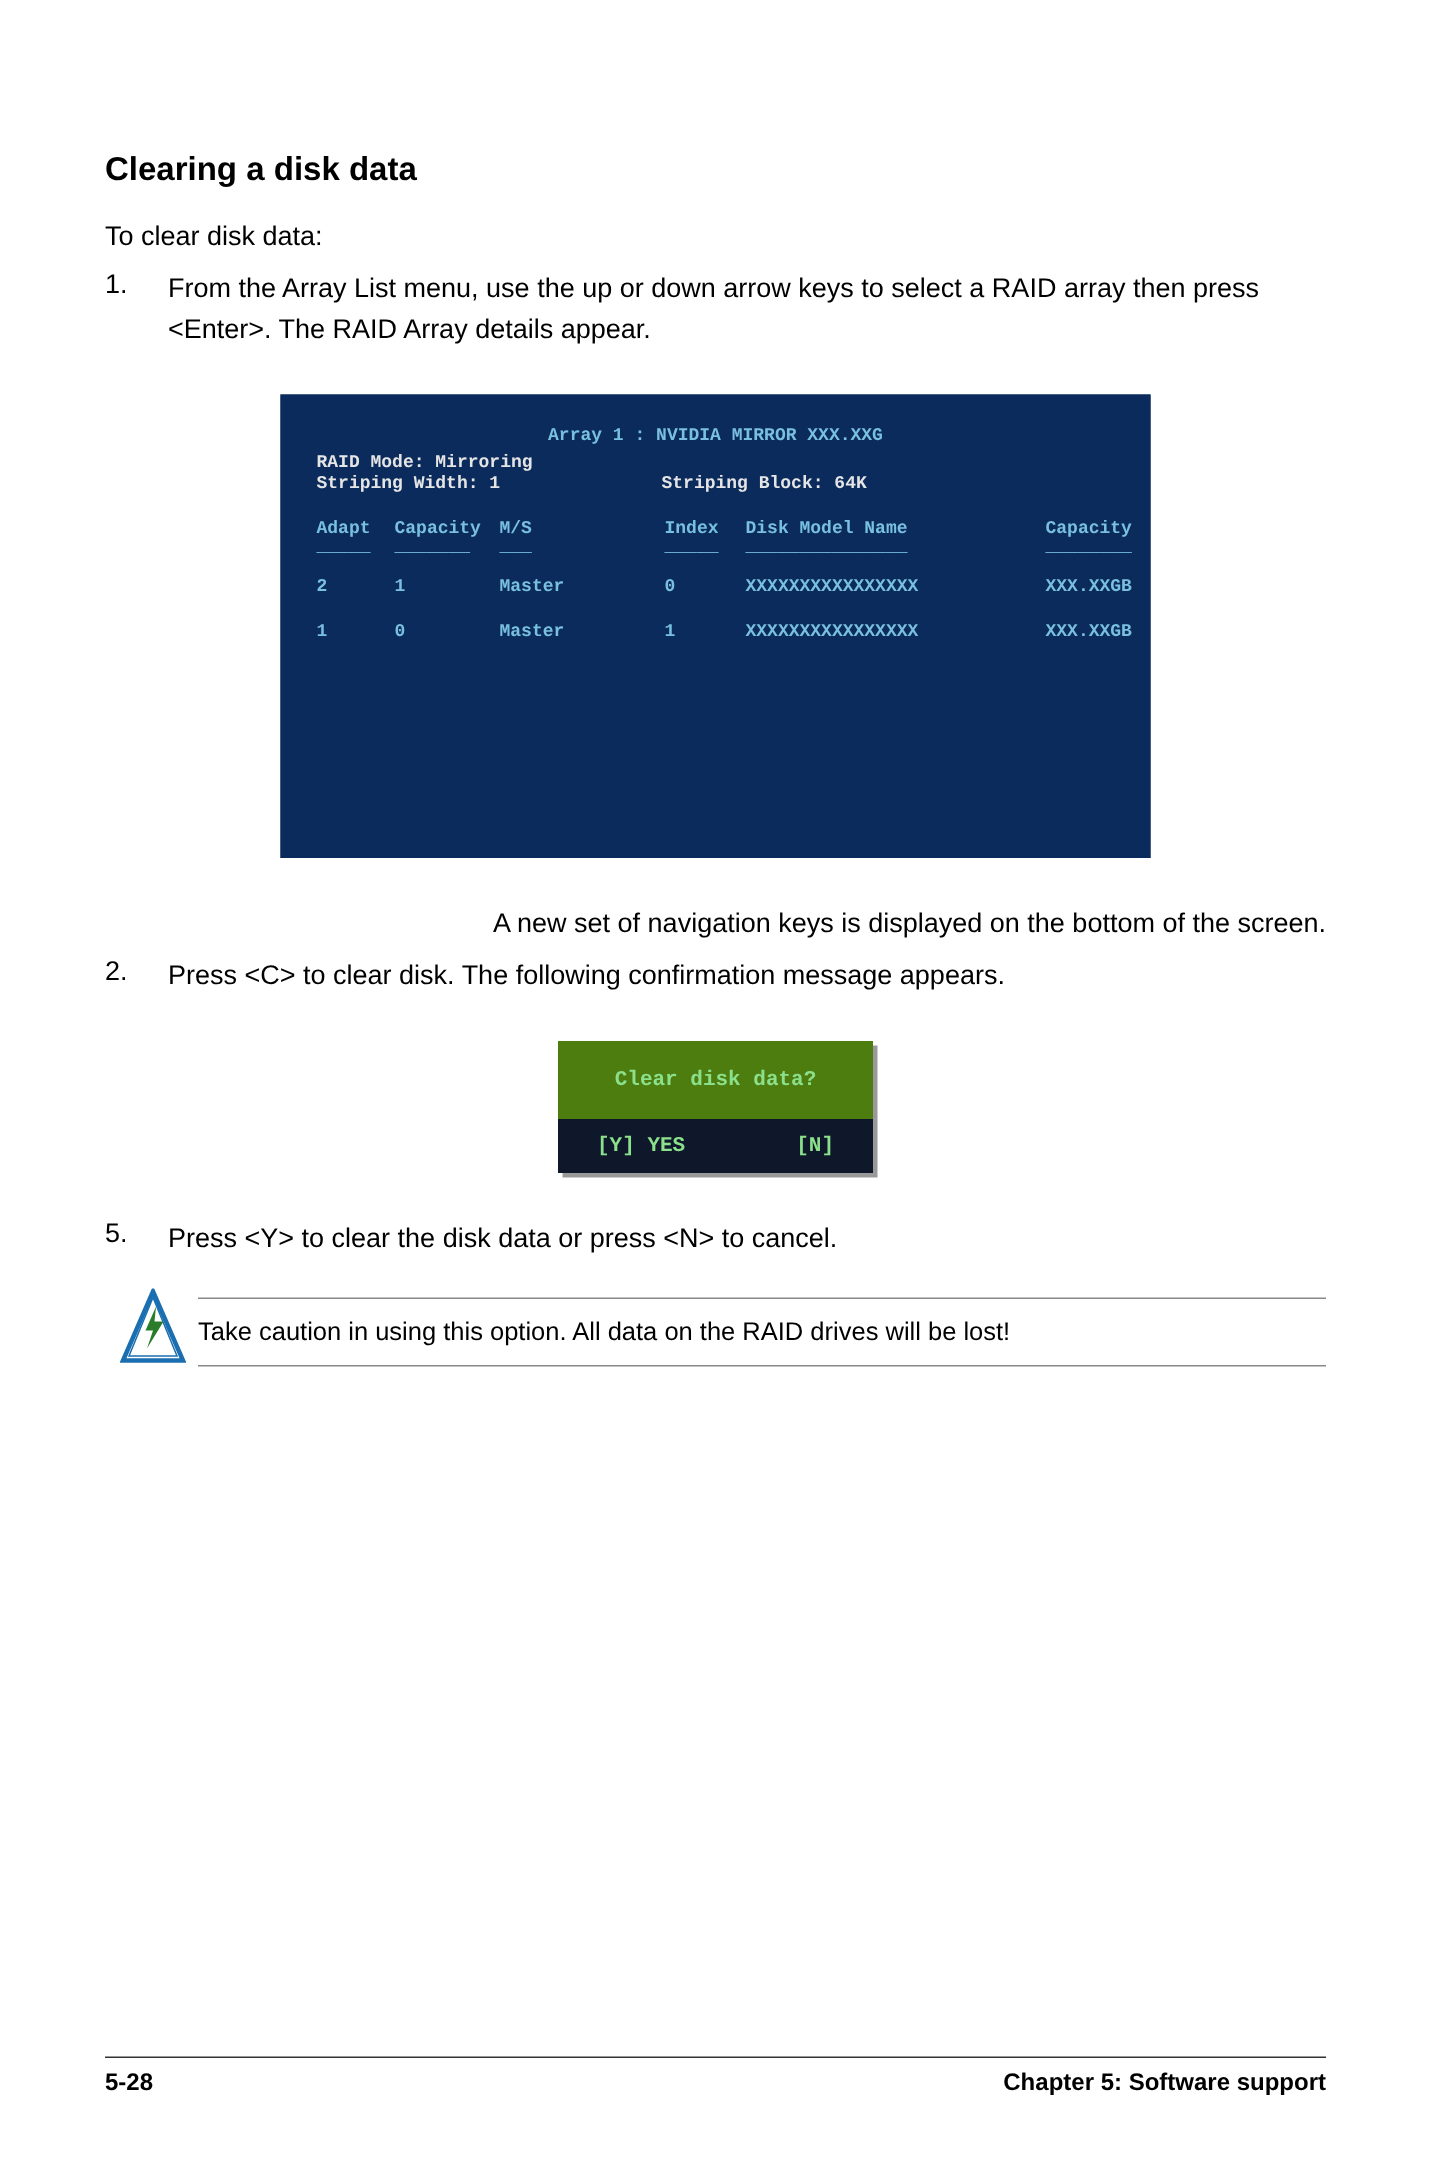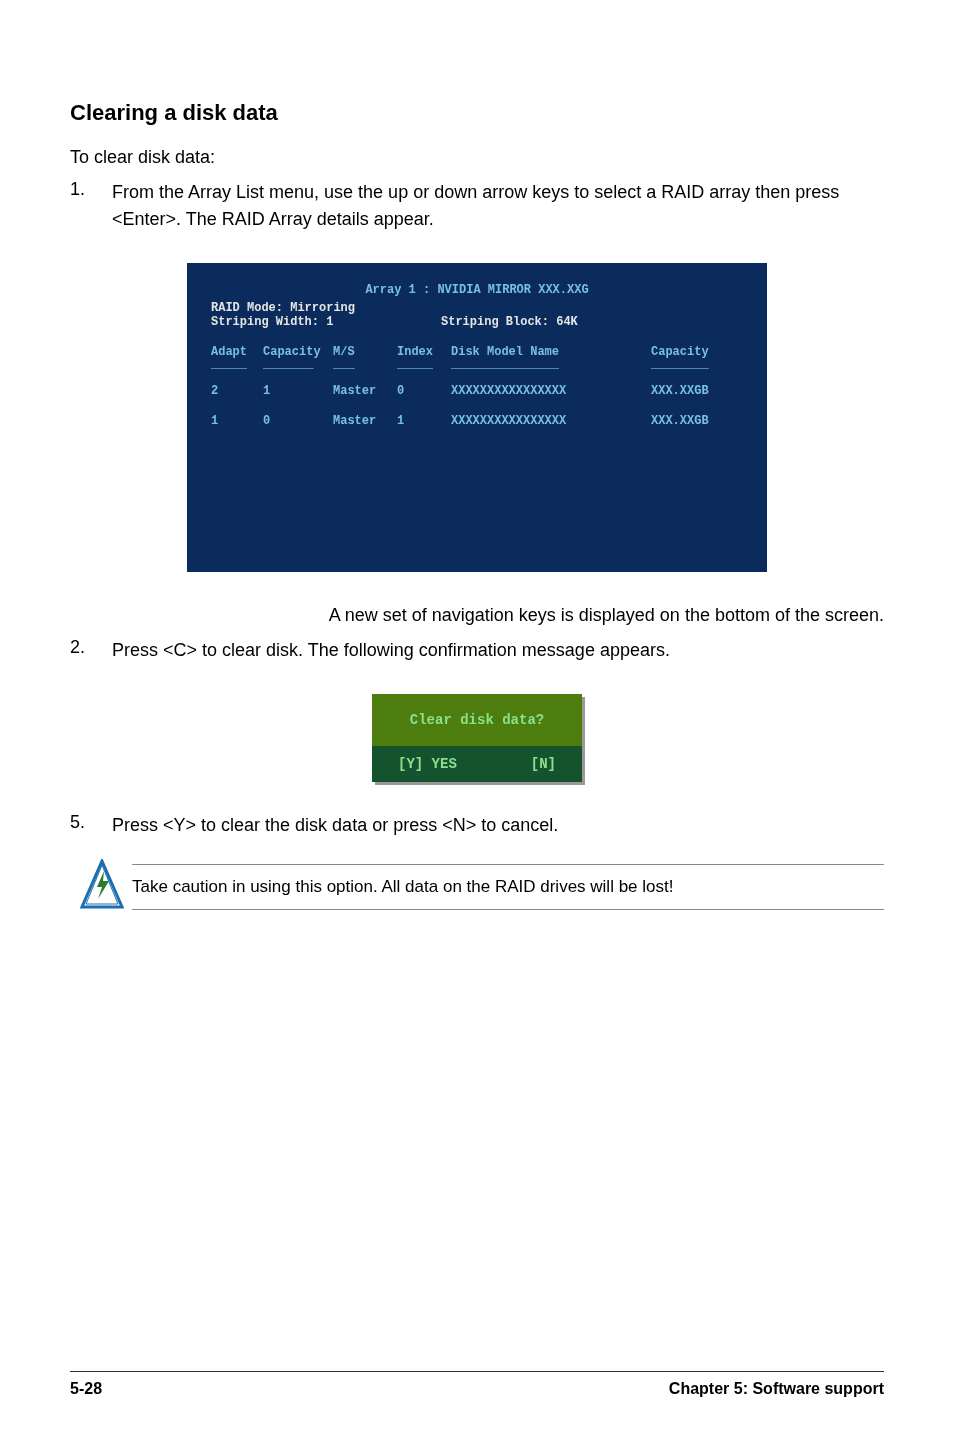--- a/index.html
+++ b/index.html
@@ -82,21 +82,21 @@
       padding-left: 12px;
       font-family: 'Courier New', monospace;
       font-size: 12px;
       font-weight: bold;
       color: #79c0e0;
     }
     .raid-table-row { display: flex; }
     .col-adapt { width: 52px; }
     .col-channel { width: 70px; }
     .col-ms { width: 64px; }
-    .col-index { width: 54px; }
+    .col-index { width: 54px; margin-left: 46px; }
     .col-model { width: 200px; }
     .col-cap { flex: 1; }
     .raid-table-hr {
       display: flex;
       padding-left: 12px;
       font-family: 'Courier New', monospace;
       font-size: 12px;
       color: #79c0e0;
       line-height: 0.6;
       margin-top: 2px;
@@ -122,21 +122,21 @@
       font-weight: bold;
       box-shadow: 3px 3px 0 #999;
     }
     .confirm-top {
       background: #4d7c0f;
       color: #8be08b;
       text-align: center;
       padding: 18px 0;
     }
     .confirm-bottom {
-      background: #14532d;
+      background: #0f172a;
       color: #8be08b;
       padding: 10px 26px;
       display: flex;
       justify-content: space-between;
     }
     .note-block {
       display: flex;
       align-items: center;
       margin-top: 20px;
       margin-left: 10px;

